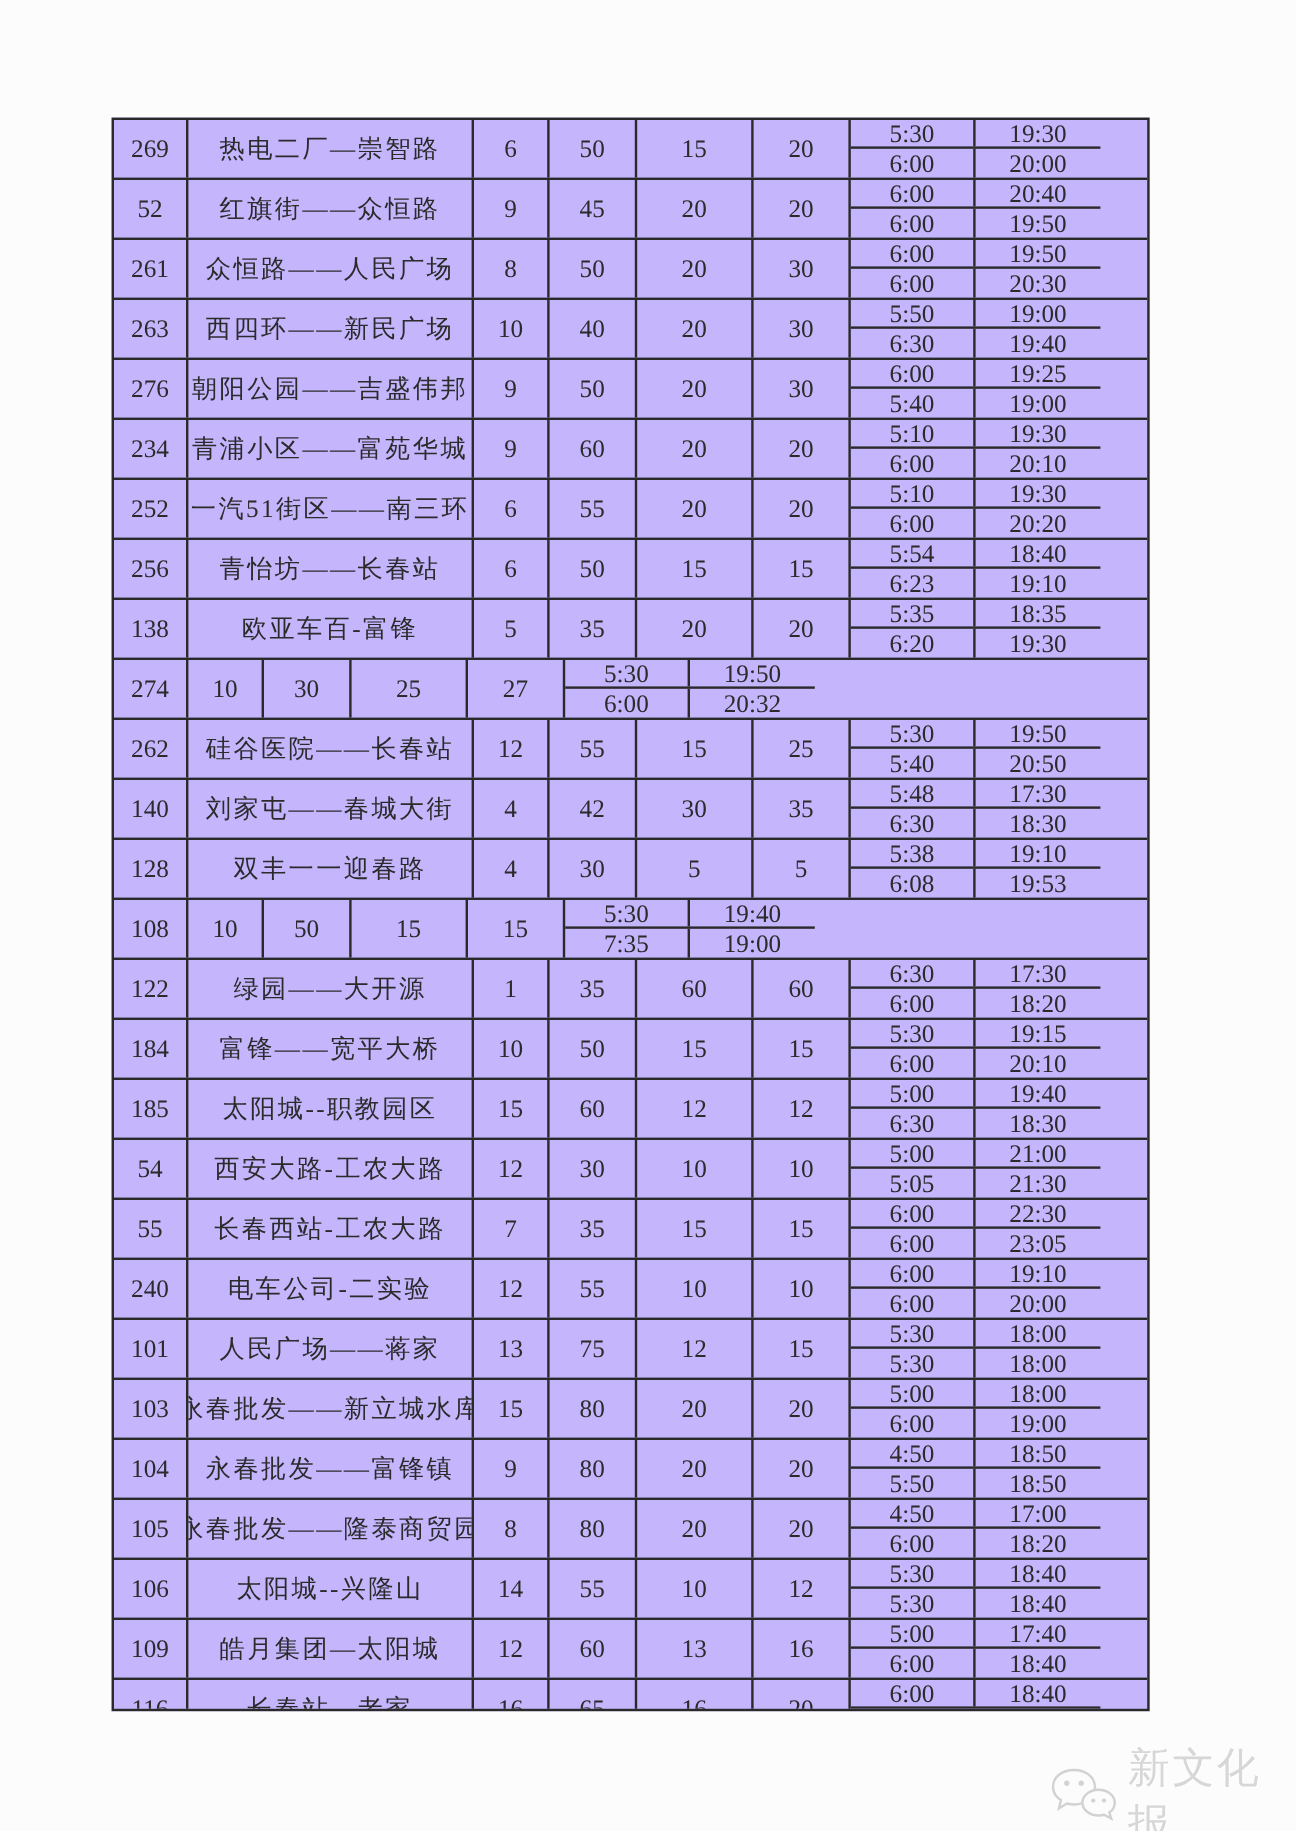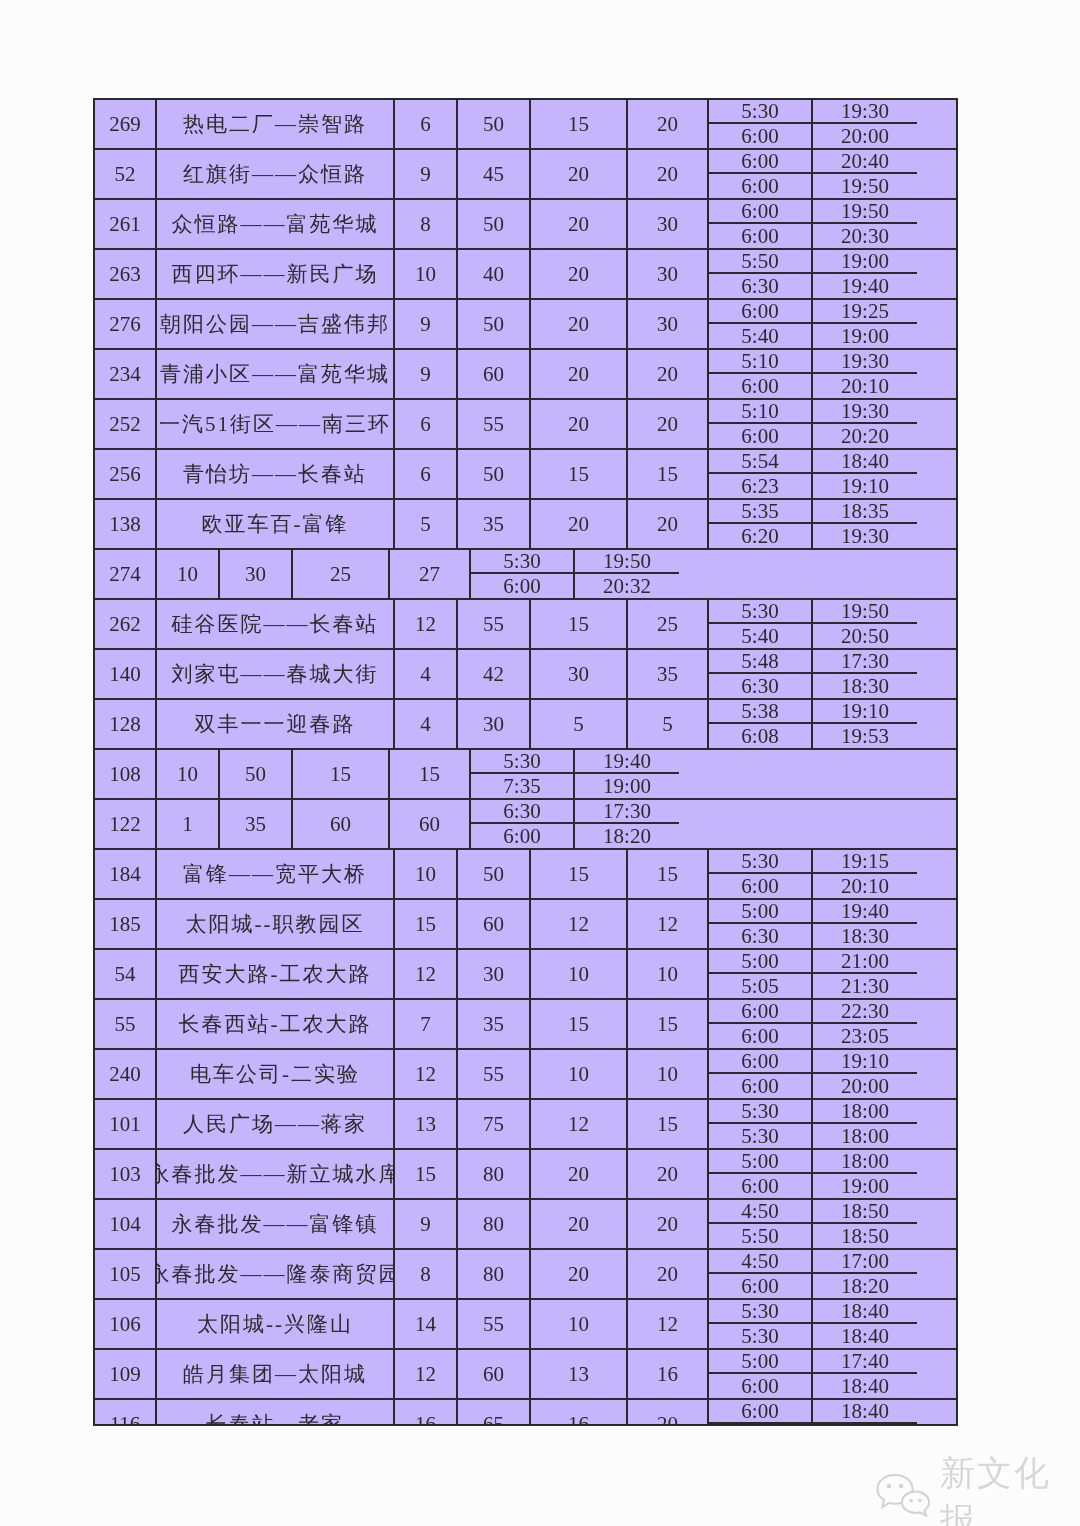--- a/index.html
+++ b/index.html
@@ -110,21 +110,21 @@
         <div class="tcell t-last">20:40</div>
       </div>
           <div class="time-row">
         <div class="tcell t-first">6:00</div>
         <div class="tcell t-last">19:50</div>
       </div>
         </div>
   </div>
       <div class="row">
     <div class="cell c-no">261</div>
-    <div class="cell c-name">众恒路——富苑华城</div>
+    <div class="cell c-name">众恒路——人民广场</div>
     <div class="cell c-v0">8</div>
     <div class="cell c-v1">50</div>
     <div class="cell c-v2">20</div>
     <div class="cell c-v3">30</div>
     <div class="times">
 
     <div class="time-row">
         <div class="tcell t-first">6:00</div>
         <div class="tcell t-last">19:50</div>
       </div>
@@ -336,20 +336,21 @@
         <div class="tcell t-last">19:40</div>
       </div>
           <div class="time-row">
         <div class="tcell t-first">7:35</div>
         <div class="tcell t-last">19:00</div>
       </div>
         </div>
   </div>
       <div class="row">
     <div class="cell c-no">122</div>
+    <div class="cell c-name">绿园——大开源</div>
     <div class="cell c-v0">1</div>
     <div class="cell c-v1">35</div>
     <div class="cell c-v2">60</div>
     <div class="cell c-v3">60</div>
     <div class="times">
 
     <div class="time-row">
         <div class="tcell t-first">6:30</div>
         <div class="tcell t-last">17:30</div>
       </div>

